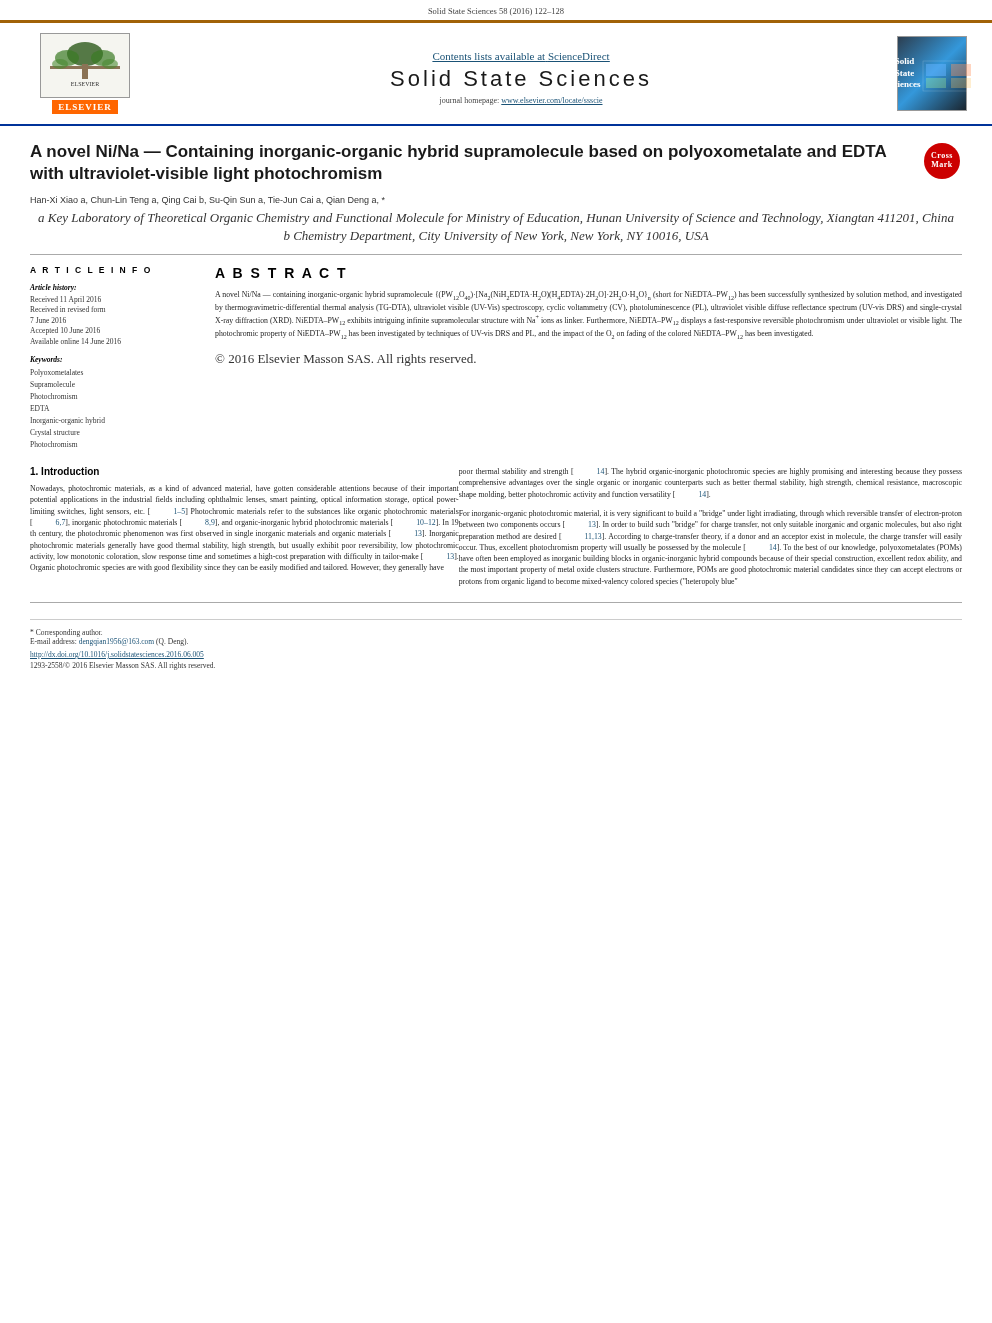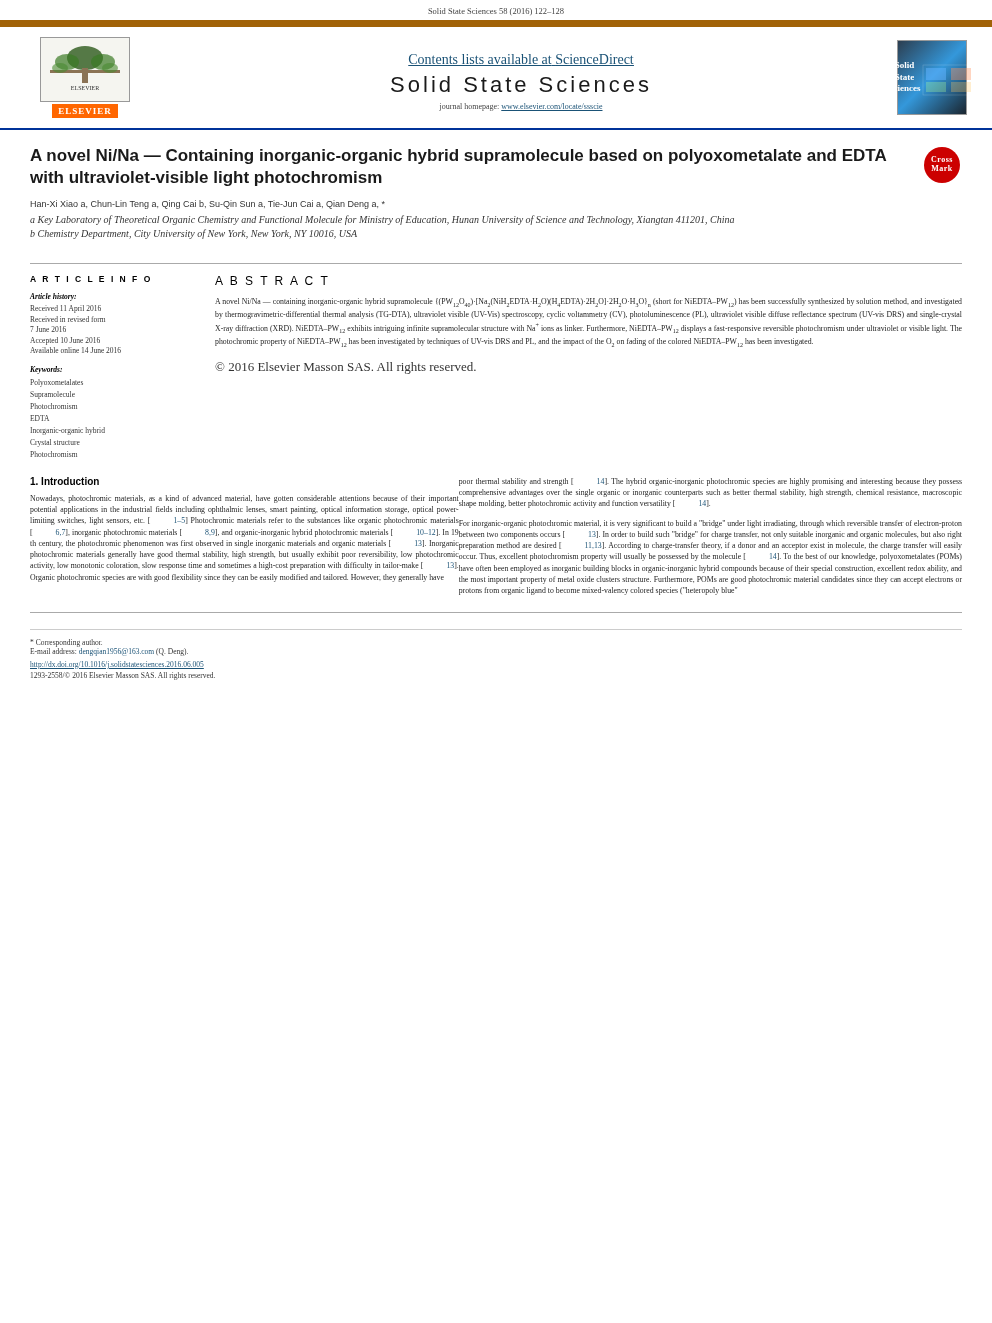--- a/index.html
+++ b/index.html
@@ -10,21 +10,21 @@
       width: 992px;
       min-height: 1323px;
       font-size: 9px;
     }
 
     .top-bar {
       text-align: center;
       padding: 6px 0 4px;
       font-size: 8.5px;
       color: #444;
-      border-bottom: 7px solid #a16207;
+      border-bottom: 3px solid #a16207;
     }
 
     .journal-header {
       display: flex;
       align-items: center;
       padding: 10px 20px;
       border-bottom: 2px solid #003399;
       background: #fff;
     }
 
@@ -61,21 +61,21 @@
       letter-spacing: 1px;
       margin-top: 2px;
     }
 
     .journal-header-center {
       flex: 1;
       text-align: center;
     }
 
     .sciencedirect-link {
-      font-size: 14px;
+      font-size: 11px;
       color: #1a5276;
       text-decoration: underline;
       margin-bottom: 4px;
       margin-top: 8px;
     }
 
     .journal-title-main {
       font-size: 22px;
       font-weight: normal;
       color: #1a1a1a;
@@ -158,25 +158,26 @@
     }
 
     .authors {
       font-size: 9px;
       color: #333;
       margin: 6px 0 4px;
       font-family: Arial, sans-serif;
     }
 
     .affiliations {
-      font-size: 10px;
+      font-size: 13px;
       color: #333;
       font-style: italic;
       line-height: 1.4;
-      margin-bottom: 22px;
+      margin-bottom: 8px;
+      text-align: center;
     }
 
     .article-body-columns {
       display: flex;
       gap: 15px;
       border-top: 1px solid #aaa;
       padding-top: 10px;
       margin-top: 8px;
     }
 
@@ -223,22 +224,22 @@
       font-size: 7.5px;
       color: #333;
       line-height: 1.6;
     }
 
     .abstract-col {
       flex: 1;
     }
 
     .abstract-col h3 {
-      font-size: 12px;
-      font-weight: normal;
+      font-size: 14px;
+      font-weight: bold;
       letter-spacing: 2px;
       text-transform: uppercase;
       margin-bottom: 8px;
       font-family: Arial, sans-serif;
     }
 
     .abstract-text {
       font-size: 7.8px;
       line-height: 1.45;
       color: #222;

